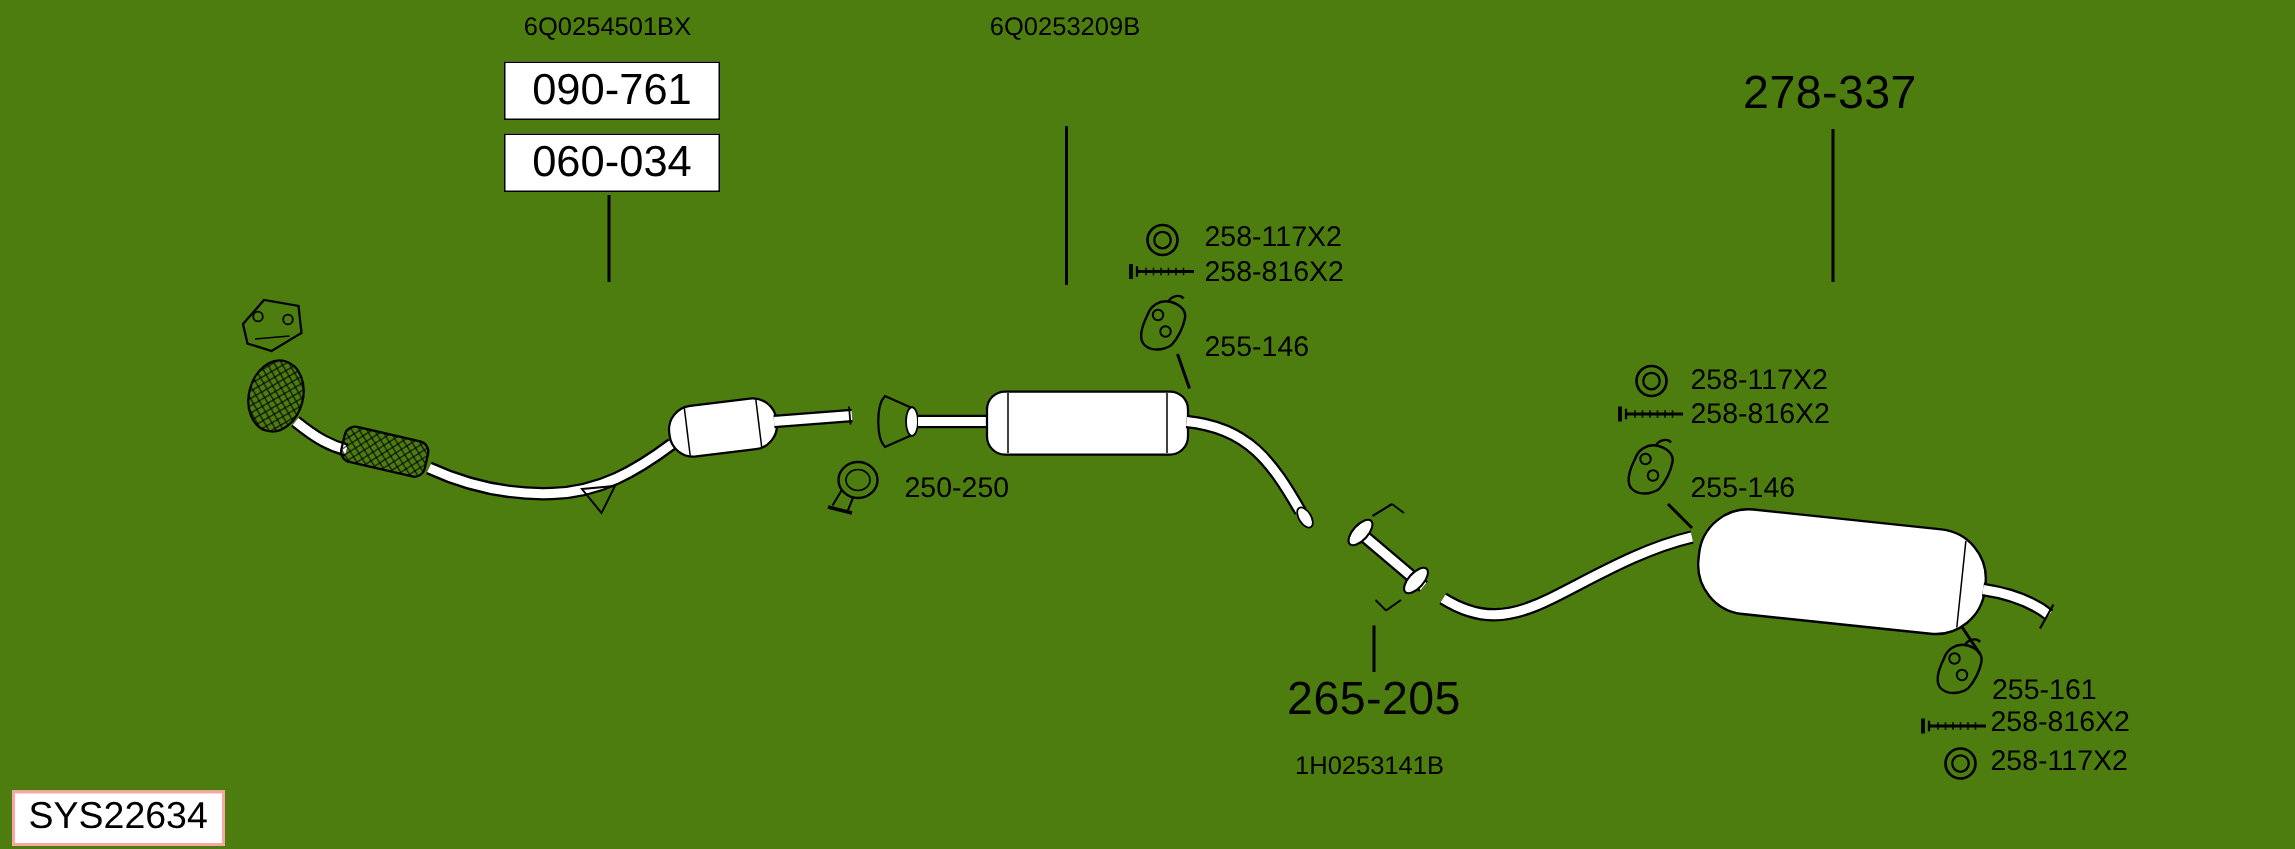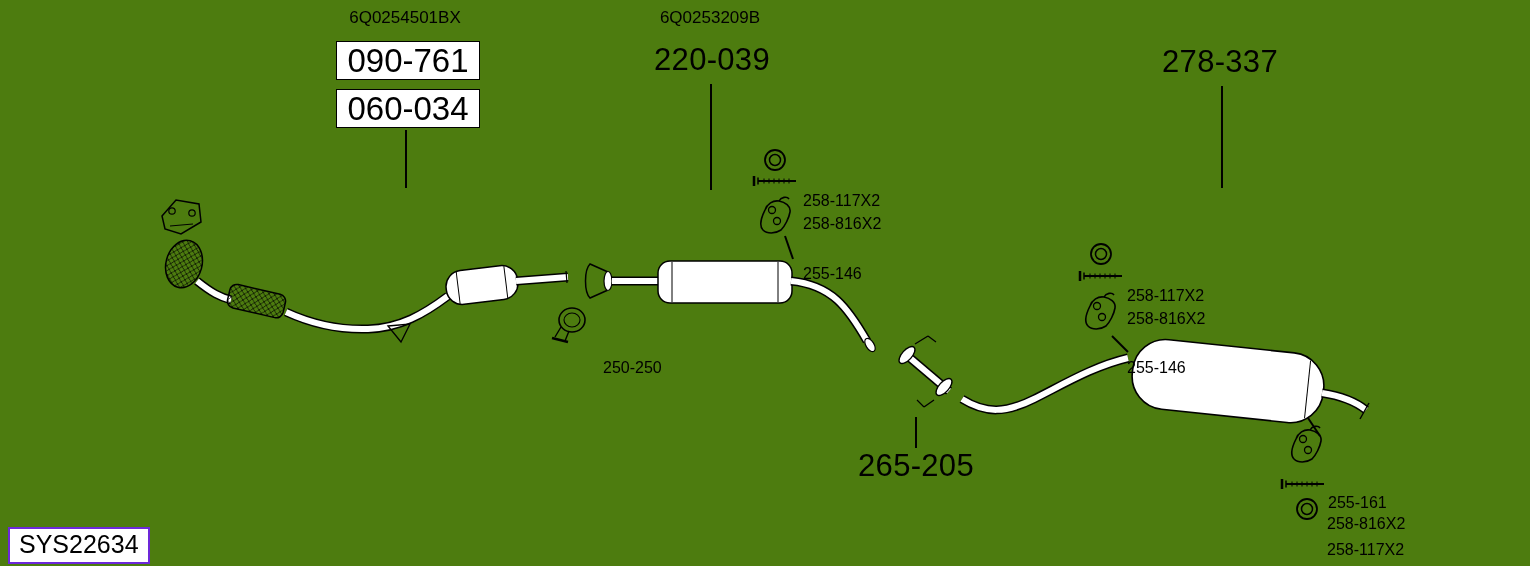--- a/index.html
+++ b/index.html
@@ -3,24 +3,24 @@
 <meta charset="utf-8">
 <style>
   * { box-sizing: border-box; }
   html,body { margin:0; padding:0; background:#fff; }
   body { font-family:"Liberation Sans", sans-serif; color:#000; }
   .canvas { position:relative; width:1530px; height:566px; background:#4d7c0f; overflow:hidden; }
   .art { position:absolute; left:0; top:0; }
   .icon { position:absolute; }
   .oem { position:absolute; font-size:17px; text-align:center; white-space:nowrap; }
   .bignum { position:absolute; font-size:31px; text-align:center; white-space:nowrap; letter-spacing:0.3px; }
-  .partbox { position:absolute; border:1.6px solid #000; font-size:33px; display:flex; align-items:center; justify-content:center; height:39px; background:#fff; white-space:nowrap; }
-  .callout { position:absolute; font-size:16px; white-space:nowrap;margin-top:44px; }
+  .partbox { position:absolute; border:1.6px solid #000; font-size:29px; display:flex; align-items:center; justify-content:center; height:39px; background:#fff; white-space:nowrap; }
+  .callout { position:absolute; font-size:19px; white-space:nowrap; }
   .leader { position:absolute; width:1.6px; background:#000; }
-  .sysbox { position:absolute; border:2px solid #6d28d9; font-size:25px; padding:1px 9px 3px 9px; background:#fff; white-space:nowrap; }
+  .sysbox { position:absolute; border:2px solid #fca5a5; font-size:25px; padding:1px 9px 3px 9px; background:#fff; white-space:nowrap; }
   .tube-o { stroke:#000; stroke-width:9; fill:none; }
   .tube-i { stroke:#fff; stroke-width:6; fill:none; }
 </style>
 </head>
 <body>
 
 <div class="canvas">
 
   <svg class="art" width="1530" height="566" viewBox="0 0 1530 566">
     <defs>
@@ -96,21 +96,20 @@
       <path d="M1369,403 L1360,419" stroke-width="1.4"></path>
     </g>
   </svg>
 
   <div class="oem" style="left:305px; top:8px; width:200px;">6Q0254501BX</div>
   <div class="partbox" style="left:336px; top:41px; width:144px;">090-761</div>
   <div class="partbox" style="left:336px; top:89px; width:144px;">060-034</div>
   <div class="leader" style="left:405px; top:130px; height:58px;"></div>
 
   <div class="oem" style="left:610px; top:8px; width:200px;">6Q0253209B</div>
-  <div class="bignum" style="left:612px; top:42px; width:200px;">220-039</div>
   <div class="leader" style="left:710px; top:84px; height:106px;"></div>
 
   <div class="bignum" style="left:1120px; top:44px; width:200px;">278-337</div>
   <div class="leader" style="left:1221px; top:86px; height:102px;"></div>
 
   <svg class="icon" style="left:762px; top:147px;" width="26" height="26" viewBox="0 0 26 26">
     <g stroke="#000" fill="none">
         <circle cx="13" cy="13" r="10" stroke-width="1.8"></circle>
         <circle cx="13" cy="13" r="5.5" stroke-width="1.5"></circle>
       </g>
@@ -170,20 +169,21 @@
       <path d="M8,34 C4,30 6,22 10,14 C12,8 18,4 24,5 C30,6 36,10 35,16 C34,22 30,30 26,34 C20,38 12,38 8,34 Z" stroke-width="1.6"></path>
       <circle cx="17" cy="14" r="3.5" stroke-width="1.3"></circle>
       <circle cx="22" cy="25" r="3.5" stroke-width="1.3"></circle>
       <path d="M24,5 C26,1 32,0 34,3" stroke-width="1.6"></path>
     </g>
   </svg>
   <div class="callout" style="left:1127px; top:315px;">255-146</div>
 
   <div class="leader" style="left:915px; top:417px; height:31px;"></div>
   <div class="bignum" style="left:816px; top:448px; width:200px;">265-205</div>
+  <div class="oem" style="left:813px; top:501px; width:200px;">1H0253141B</div>
 
   <svg class="icon" style="left:1286px; top:424px;" width="42" height="40" viewBox="0 0 42 38">
     <g stroke="#000" fill="none">
       <path d="M8,34 C4,30 6,22 10,14 C12,8 18,4 24,5 C30,6 36,10 35,16 C34,22 30,30 26,34 C20,38 12,38 8,34 Z" stroke-width="1.6"></path>
       <circle cx="17" cy="14" r="3.5" stroke-width="1.3"></circle>
       <circle cx="22" cy="25" r="3.5" stroke-width="1.3"></circle>
       <path d="M24,5 C26,1 32,0 34,3" stroke-width="1.6"></path>
     </g>
   </svg>
   <div class="callout" style="left:1328px; top:450px;">255-161</div>

